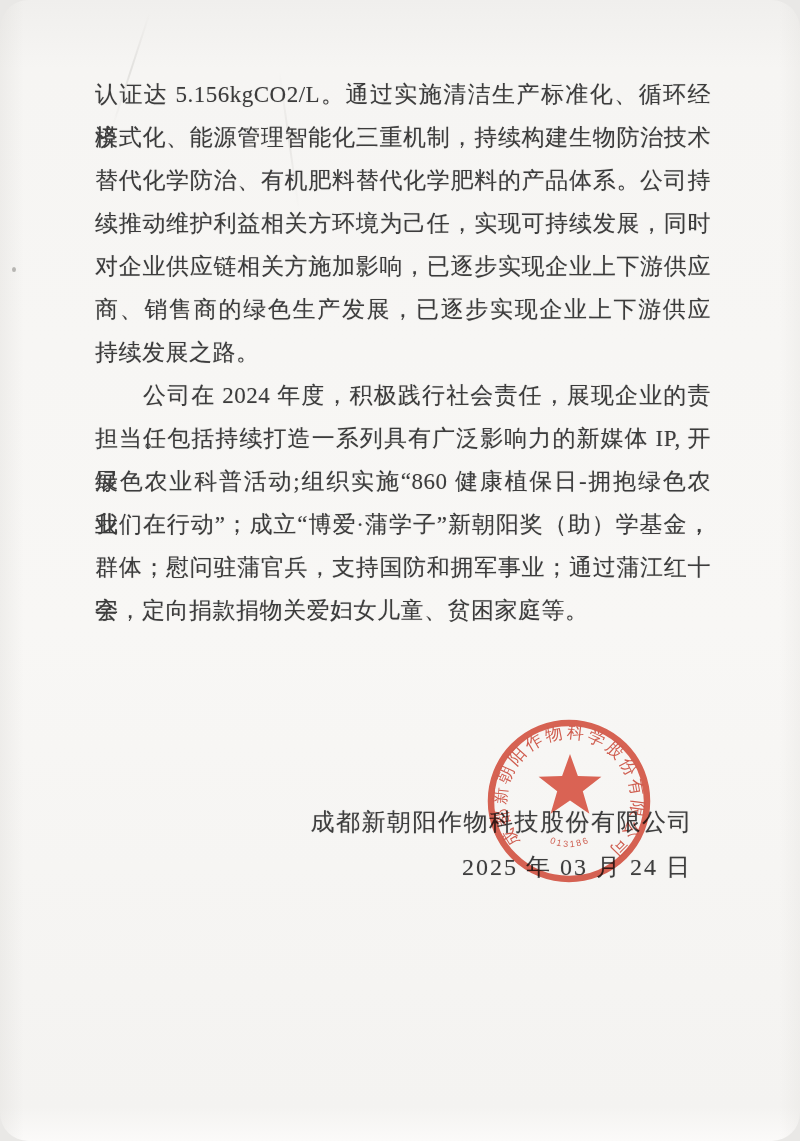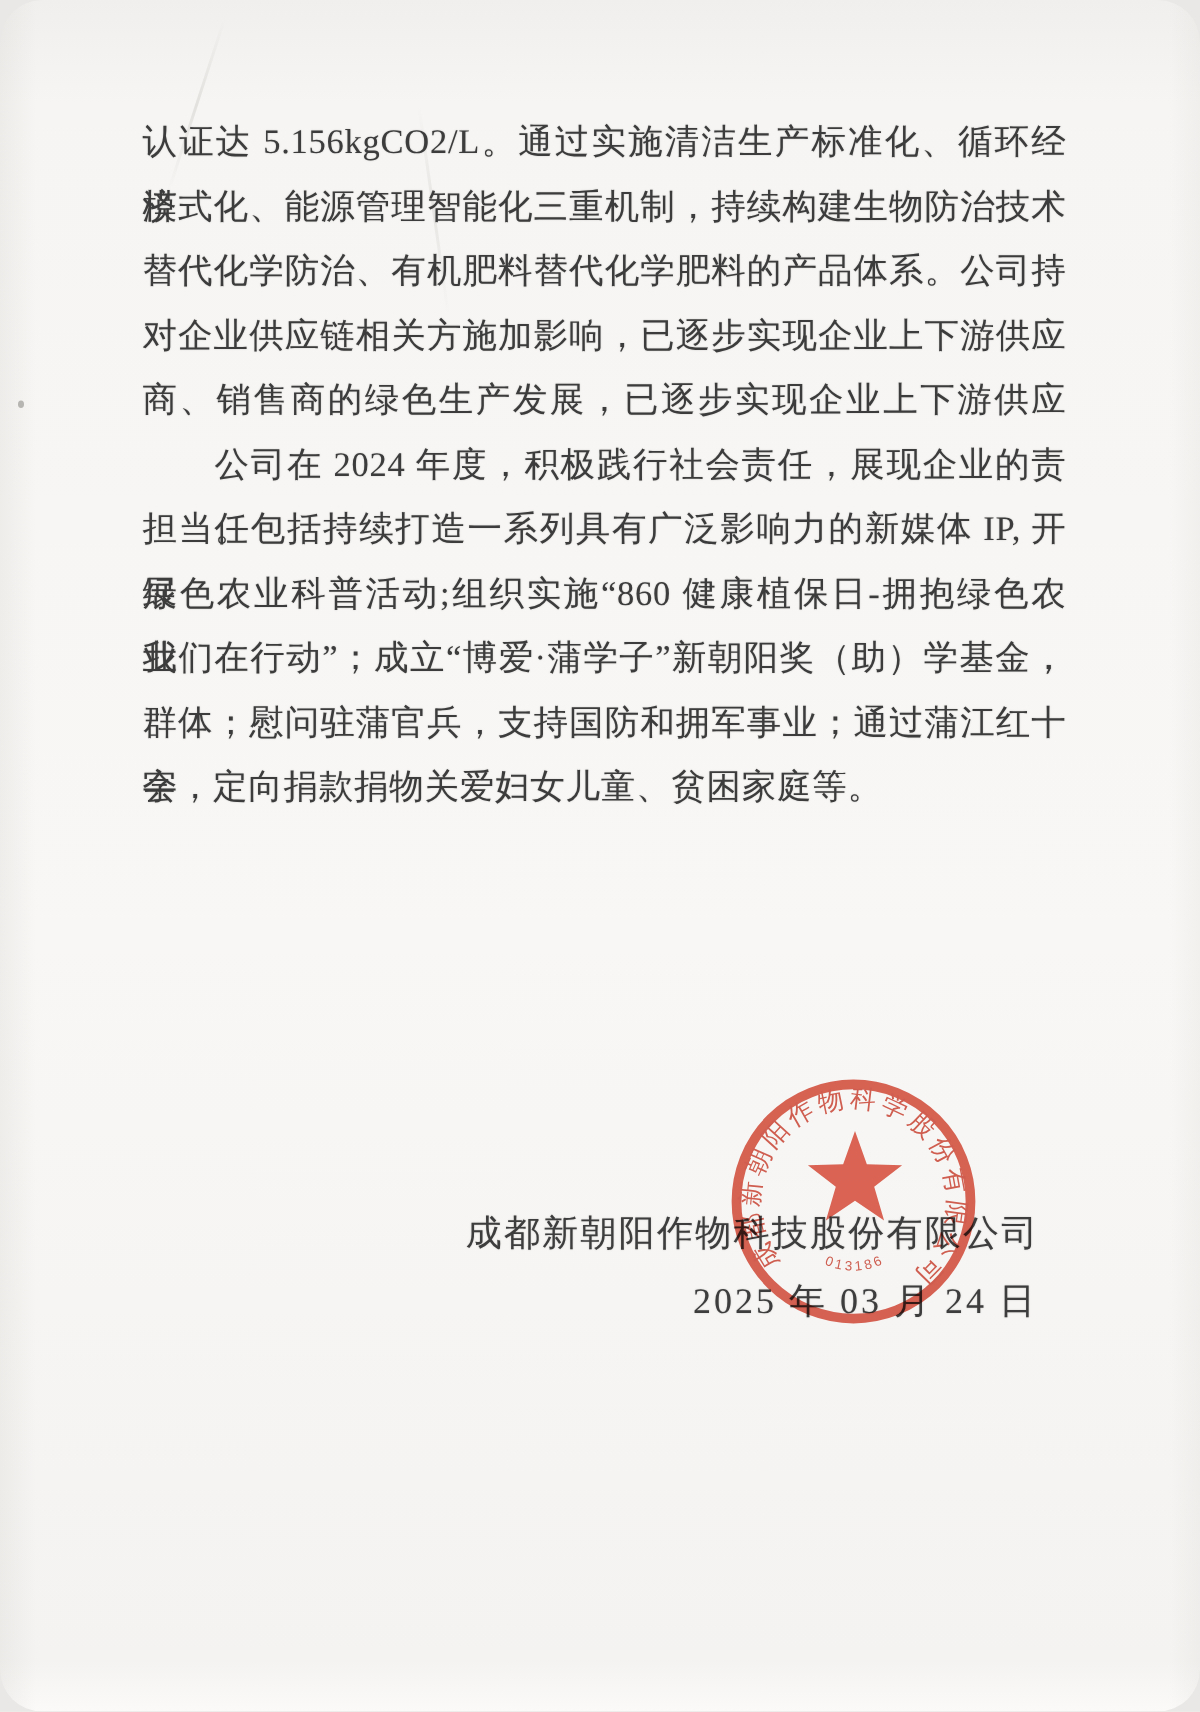--- a/index.html
+++ b/index.html
@@ -60,22 +60,24 @@
 <div class="page">
 
   <div class="crease crease-1"></div>
   <div class="crease crease-2"></div>
   <div class="speck"></div>
 
   <div class="body-text">
     <div class="line j">认证达 5.156kgCO2/L。通过实施清洁生产标准化、循环经济</div>
     <div class="line j">模式化、能源管理智能化三重机制，持续构建生物防治技术</div>
     <div class="line j">替代化学防治、有机肥料替代化学肥料的产品体系。公司持</div>
+    <div class="line j">续推动维护利益相关方环境为己任，实现可持续发展，同时</div>
     <div class="line j">对企业供应链相关方施加影响，已逐步实现企业上下游供应</div>
     <div class="line j">商、销售商的绿色生产发展，已逐步实现企业上下游供应</div>
+    <div class="line">持续发展之路。</div>
     <div class="line j indent">公司在 2024 年度，积极践行社会责任，展现企业的责任</div>
     <div class="line j">担当。包括持续打造一系列具有广泛影响力的新媒体 IP, 开展</div>
     <div class="line j">绿色农业科普活动;组织实施“860 健康植保日-拥抱绿色农业，</div>
     <div class="line j">我们在行动”；成立“博爱·蒲学子”新朝阳奖（助）学基金，</div>
     <div class="line j">群体；慰问驻蒲官兵，支持国防和拥军事业；通过蒲江红十字</div>
     <div class="line">会，定向捐款捐物关爱妇女儿童、贫困家庭等。</div>
   </div>
 
   <div class="signature">成都新朝阳作物科技股份有限公司</div>
   <div class="doc-date">2025 年 03 月 24 日</div>

